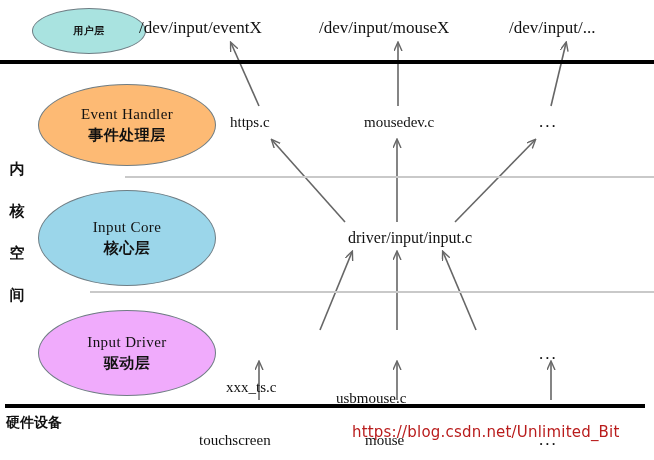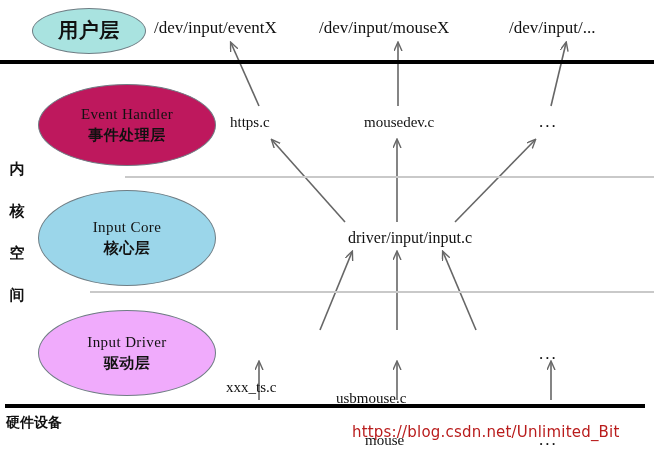--- a/index.html
+++ b/index.html
@@ -35,22 +35,22 @@
     font-family:"DejaVu Sans", sans-serif;
     font-size:15px;
     font-weight:700;
     letter-spacing:.5px;
     margin-top:2px;
   }
   #ell-user{
     left:32px;top:8px;width:112px;height:44px;
     background:#a9e3e0;
   }
-  #ell-user .cn{font-size:20px;margin-top:0;}
-  #ell-event{left:38px;top:84px;width:176px;height:80px;background:#be185d;}
+  #ell-user .cn{font-size:10px;margin-top:0;}
+  #ell-event{left:38px;top:84px;width:176px;height:80px;background:#fdba74;}
   #ell-core{left:38px;top:190px;width:176px;height:94px;background:#9bd6ea;}
   #ell-driver{left:38px;top:310px;width:176px;height:84px;background:#f0abfc;}
 
   
   .rule-thick{
     position:absolute;
     height:4px;
     background:#000000;
   }
   #rule-top{left:0;top:60px;width:654px;}
@@ -170,33 +170,34 @@
     <div class="cn">驱动层</div>
   </div>
 
   <div id="kernel-space">
     <span>内</span>
     <span>核</span>
     <span>空</span>
     <span>间</span>
   </div>
 
-  <div class="lbl lbl-dev" style="left:154px;top:18px;">/dev/input/eventX</div>
+  <div class="lbl lbl-dev" style="left:139px;top:18px;">/dev/input/eventX</div>
   <div class="lbl lbl-dev" style="left:319px;top:18px;">/dev/input/mouseX</div>
   <div class="lbl lbl-dev" style="left:509px;top:18px;">/dev/input/...</div>
 
   <div class="lbl lbl-src" style="left:230px;top:114px;">https.c</div>
   <div class="lbl lbl-src" style="left:364px;top:114px;">mousedev.c</div>
   <div class="lbl lbl-dots" style="left:539px;top:112px;">...</div>
 
   <div class="lbl lbl-src" style="left:303px;top:229px;font-size:16px;margin-left:45px;">driver/input/input.c</div>
 
   <div class="lbl lbl-src" style="left:226px;top:346px;margin-top:33px;">xxx_ts.c</div>
   <div class="lbl lbl-src" style="left:336px;top:346px;margin-top:44px;">usbmouse.c</div>
   <div class="lbl lbl-dots" style="left:539px;top:344px;">...</div>
 
   <div class="cnlbl" style="left:6px;top:414px;">硬件设备</div>
+  <div class="lbl lbl-hw" style="left:199px;top:432px;">touchscreen</div>
   <div class="lbl lbl-hw" style="left:365px;top:432px;">mouse</div>
   <div class="lbl lbl-dots" style="left:539px;top:430px;">...</div>
 
   <div id="watermark">https://blog.csdn.net/Unlimited_Bit</div>
 
 </div>
 
 </body></html>

